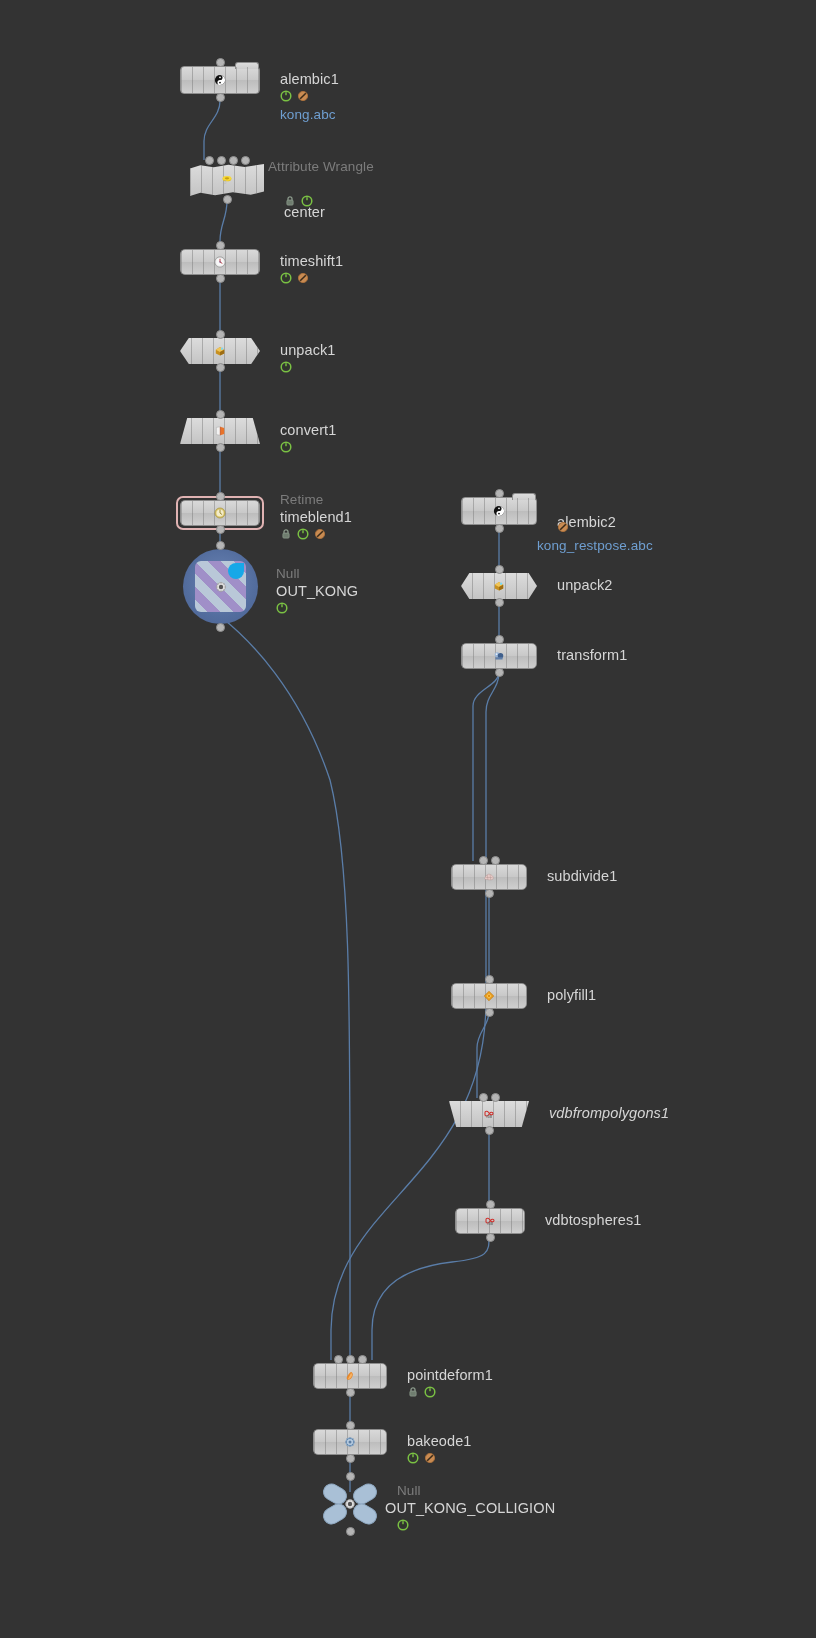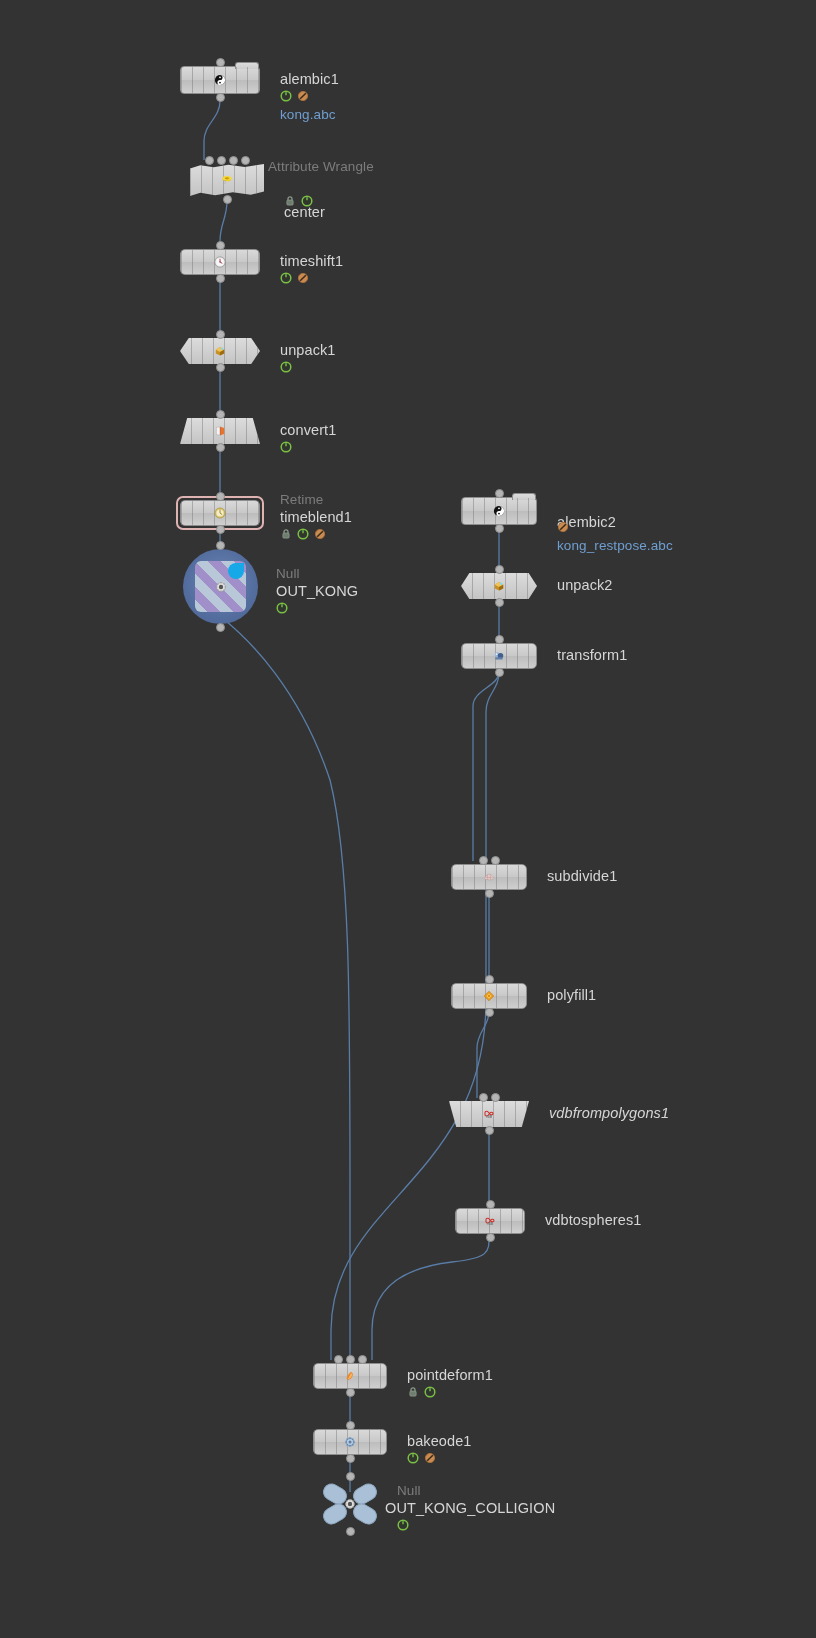--- a/index.html
+++ b/index.html
@@ -330,21 +330,21 @@
       </div>
       <div class="lbl" style="left: 557px; top: 502px; margin-top: 12px;">alembic2</div>
       <div class="flags" style="left: 557px; top: 521px;">
         <span>
           <svg class="fl" viewBox="0 0 12 12">
             <circle cx="6" cy="6" r="4.6" fill="#c98b52" stroke="#a9703c" stroke-width="1"></circle>
             <path d="M3.2 8.8 L8.8 3.2" stroke="#3a2a18" stroke-width="1.5"></path>
           </svg>
         </span>
       </div>
-      <div class="lbl file" style="left: 557px; top: 538px;">kong_restpose.abc</div>
+      <div class="lbl file" style="left: 537px; top: 538px;">kong_restpose.abc</div>
       <div class="node" style="left: 461px; top: 573px; width: 76px; height: 26px;">
         <div class="body" style="width: 76px; height: 26px; clip-path: polygon(0% 50%, 11% 0%, 89% 0%, 100% 50%, 89% 100%, 11% 100%); border: none; background: linear-gradient(rgb(220, 220, 220), rgb(196, 196, 196));">
           <div class="stripes"></div>
           <div class="badge">
             <svg class="fl" width="19" height="18" viewBox="0 0 20 20">
               <path d="M3 8 L10 3.5 L17 8 L17 14 L10 17.5 L3 14 Z" fill="#c79020"></path>
               <path d="M3 8 L10 11.5 L17 8 L10 3.5 Z" fill="#f0c558"></path>
               <path d="M10 11.5 L10 17.5 L17 14 L17 8 Z" fill="#9e6d13"></path>
               <circle cx="13.5" cy="6.2" r="2.1" fill="#7fd8ef"></circle>
             </svg>

